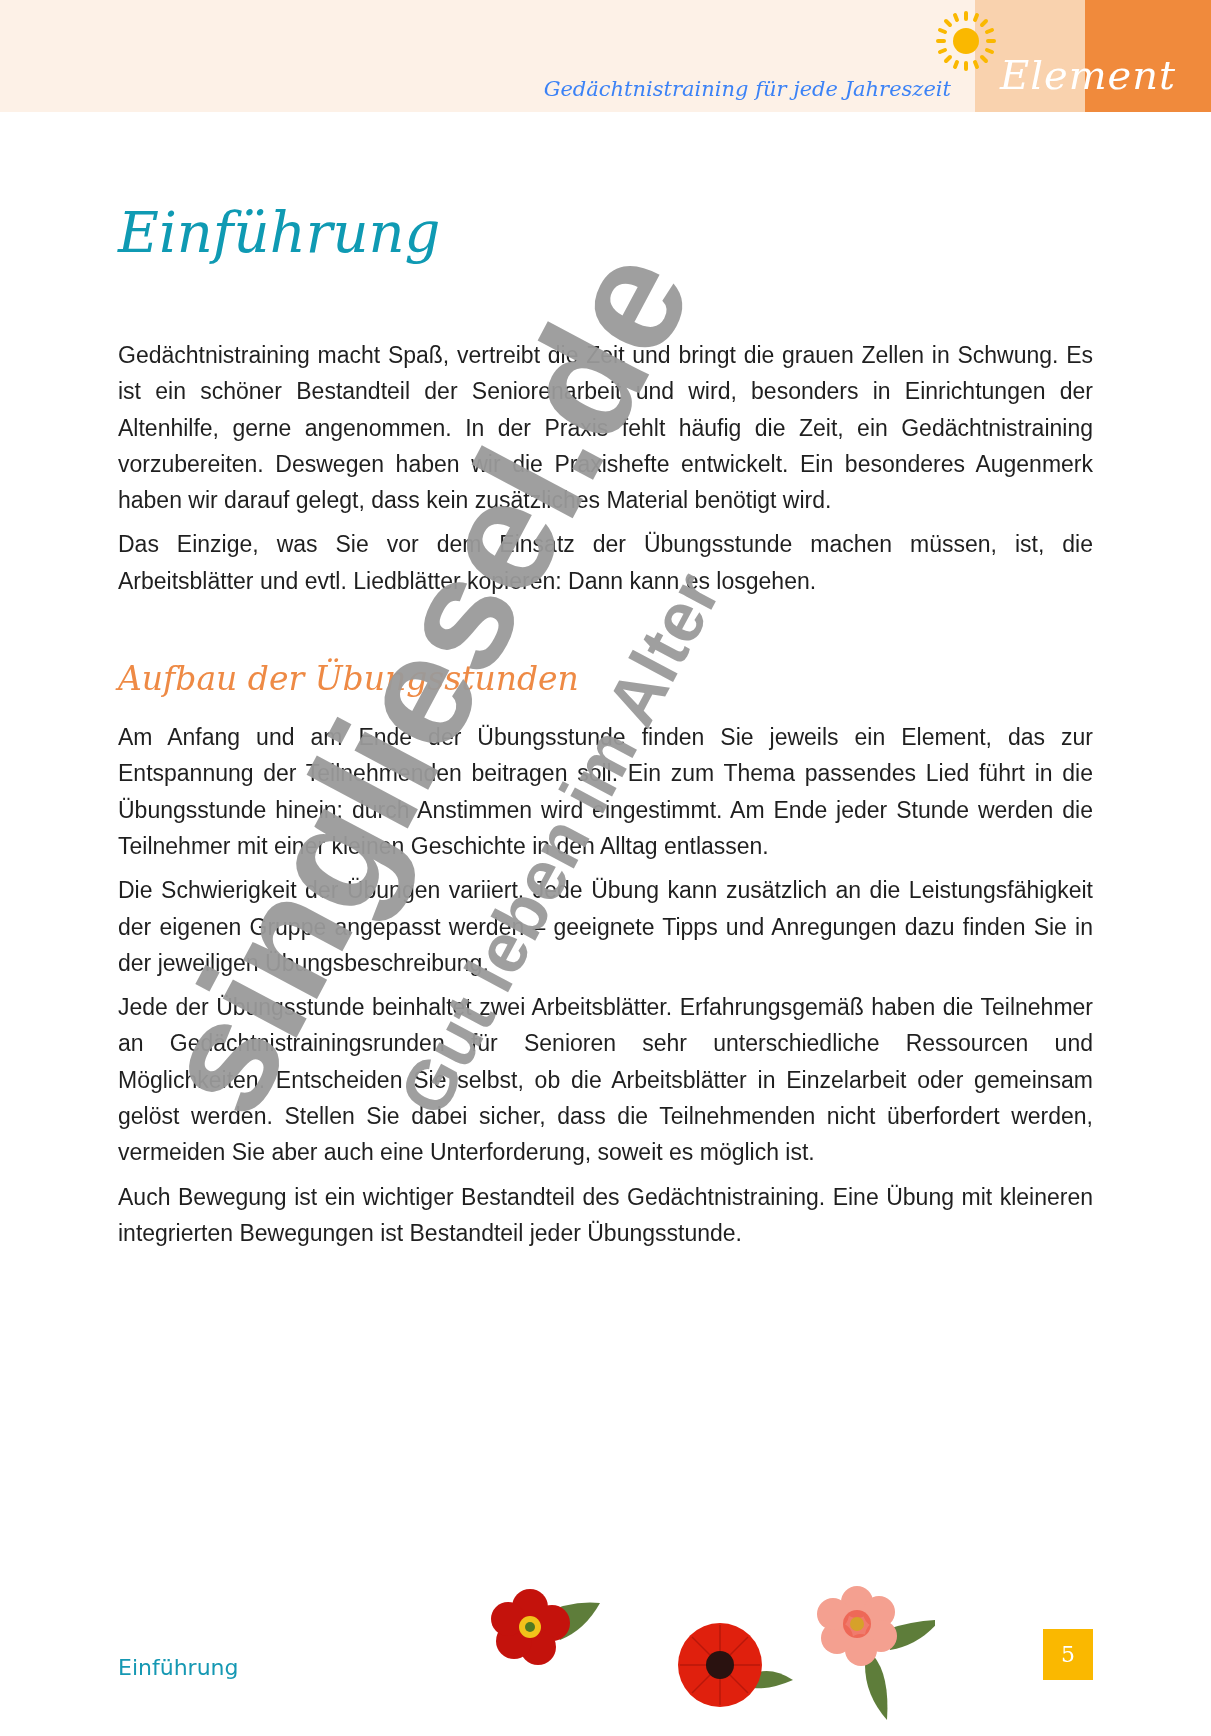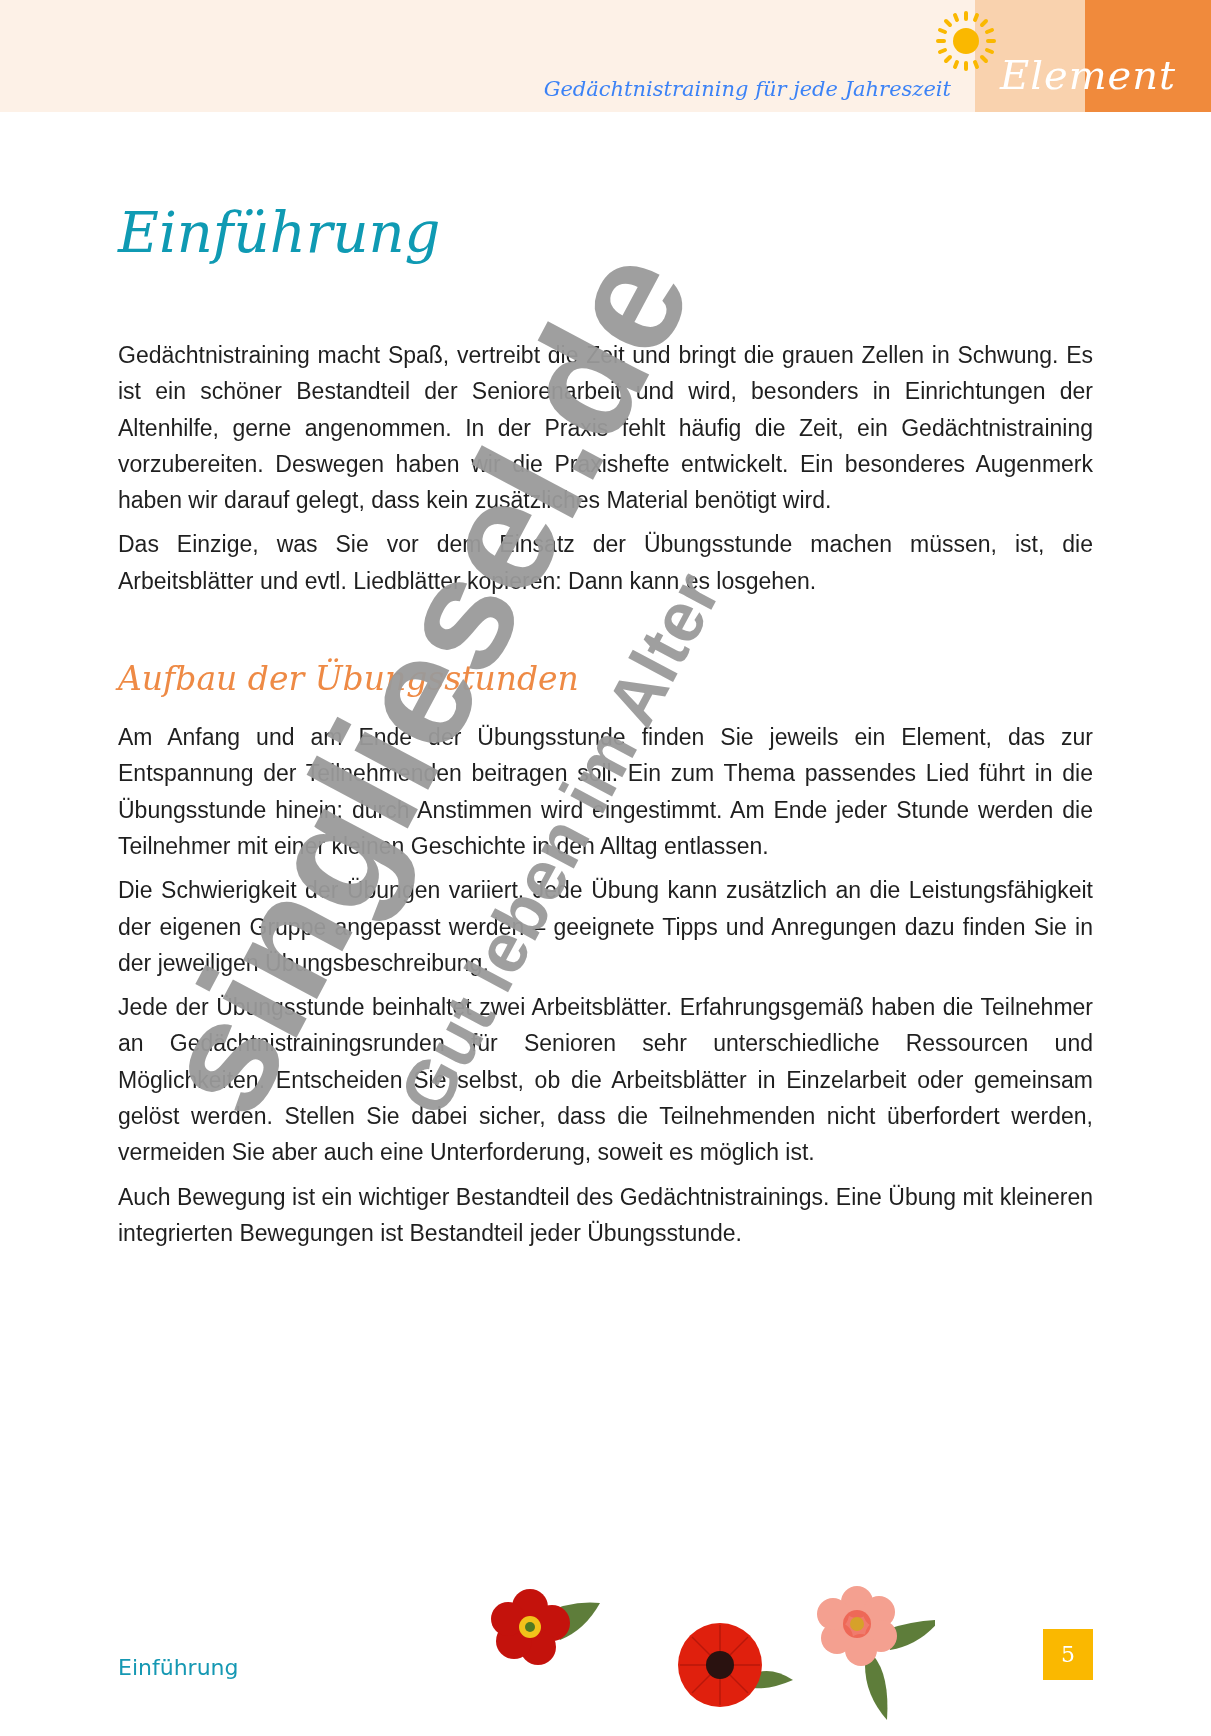--- a/index.html
+++ b/index.html
@@ -97,21 +97,21 @@
 
 <h1 class="page-title">Einführung</h1>
 
 <div class="content">
   <p>Gedächtnistraining macht Spaß, vertreibt die Zeit und bringt die grauen Zellen in Schwung. Es ist ein schöner Bestandteil der Seniorenarbeit und wird, besonders in Einrichtungen der Altenhilfe, gerne angenommen. In der Praxis fehlt häufig die Zeit, ein Gedächtnistraining vorzubereiten. Deswegen haben wir die Praxishefte entwickelt. Ein besonderes Augenmerk haben wir darauf gelegt, dass kein zusätzliches Material benötigt wird.</p>
   <p>Das Einzige, was Sie vor dem Einsatz der Übungsstunde machen müssen, ist, die Arbeitsblätter und evtl. Liedblätter kopieren: Dann kann es losgehen.</p>
   <h2 class="section-heading">Aufbau der Übungsstunden</h2>
   <p>Am Anfang und am Ende der Übungsstunde finden Sie jeweils ein Element, das zur Entspannung der Teilnehmenden beitragen soll. Ein zum Thema passendes Lied führt in die Übungsstunde hinein: durch Anstimmen wird eingestimmt. Am Ende jeder Stunde werden die Teilnehmer mit einer kleinen Geschichte in den Alltag entlassen.</p>
   <p>Die Schwierigkeit der Übungen variiert. Jede Übung kann zusätzlich an die Leistungsfähigkeit der eigenen Gruppe angepasst werden – geeignete Tipps und Anregungen dazu finden Sie in der jeweiligen Übungsbeschreibung.</p>
   <p>Jede der Übungsstunde beinhaltet zwei Arbeitsblätter. Erfahrungsgemäß haben die Teilnehmer an Gedächtnistrainingsrunden für Senioren sehr unterschiedliche Ressourcen und Möglichkeiten. Entscheiden Sie selbst, ob die Arbeitsblätter in Einzelarbeit oder gemeinsam gelöst werden. Stellen Sie dabei sicher, dass die Teilnehmenden nicht überfordert werden, vermeiden Sie aber auch eine Unterforderung, soweit es möglich ist.</p>
-  <p>Auch Bewegung ist ein wichtiger Bestandteil des Gedächtnistrainings. Eine Übung mit kleineren integrierten Bewegungen ist Bestandteil jeder Übungsstunde.</p>
+  <p>Auch Bewegung ist ein wichtiger Bestandteil des Gedächtnistraining. Eine Übung mit kleineren integrierten Bewegungen ist Bestandteil jeder Übungsstunde.</p>
 </div>
 
 <svg class="watermark" viewBox="0 0 1211 1736">
   <text x="0" y="0" transform="translate(250,1125) rotate(-62)" font-family="Liberation Sans, sans-serif" font-weight="bold" font-size="158" fill="#9a9a9a" fill-opacity="0.95">singliesel.de</text>
   <text x="0" y="0" transform="translate(440,1120) rotate(-62)" font-family="Liberation Sans, sans-serif" font-weight="bold" font-size="70" fill="#9a9a9a" fill-opacity="0.95">Gut leben im Alter</text>
 </svg>
 
 <svg class="flower" style="left:490px;top:1585px;" width="110" height="85" viewBox="0 0 110 85">
   <path d="M50 30 Q80 15 110 18 Q95 45 70 55 Z" fill="#5e7d3a"></path>
   <g fill="#c4120c">

